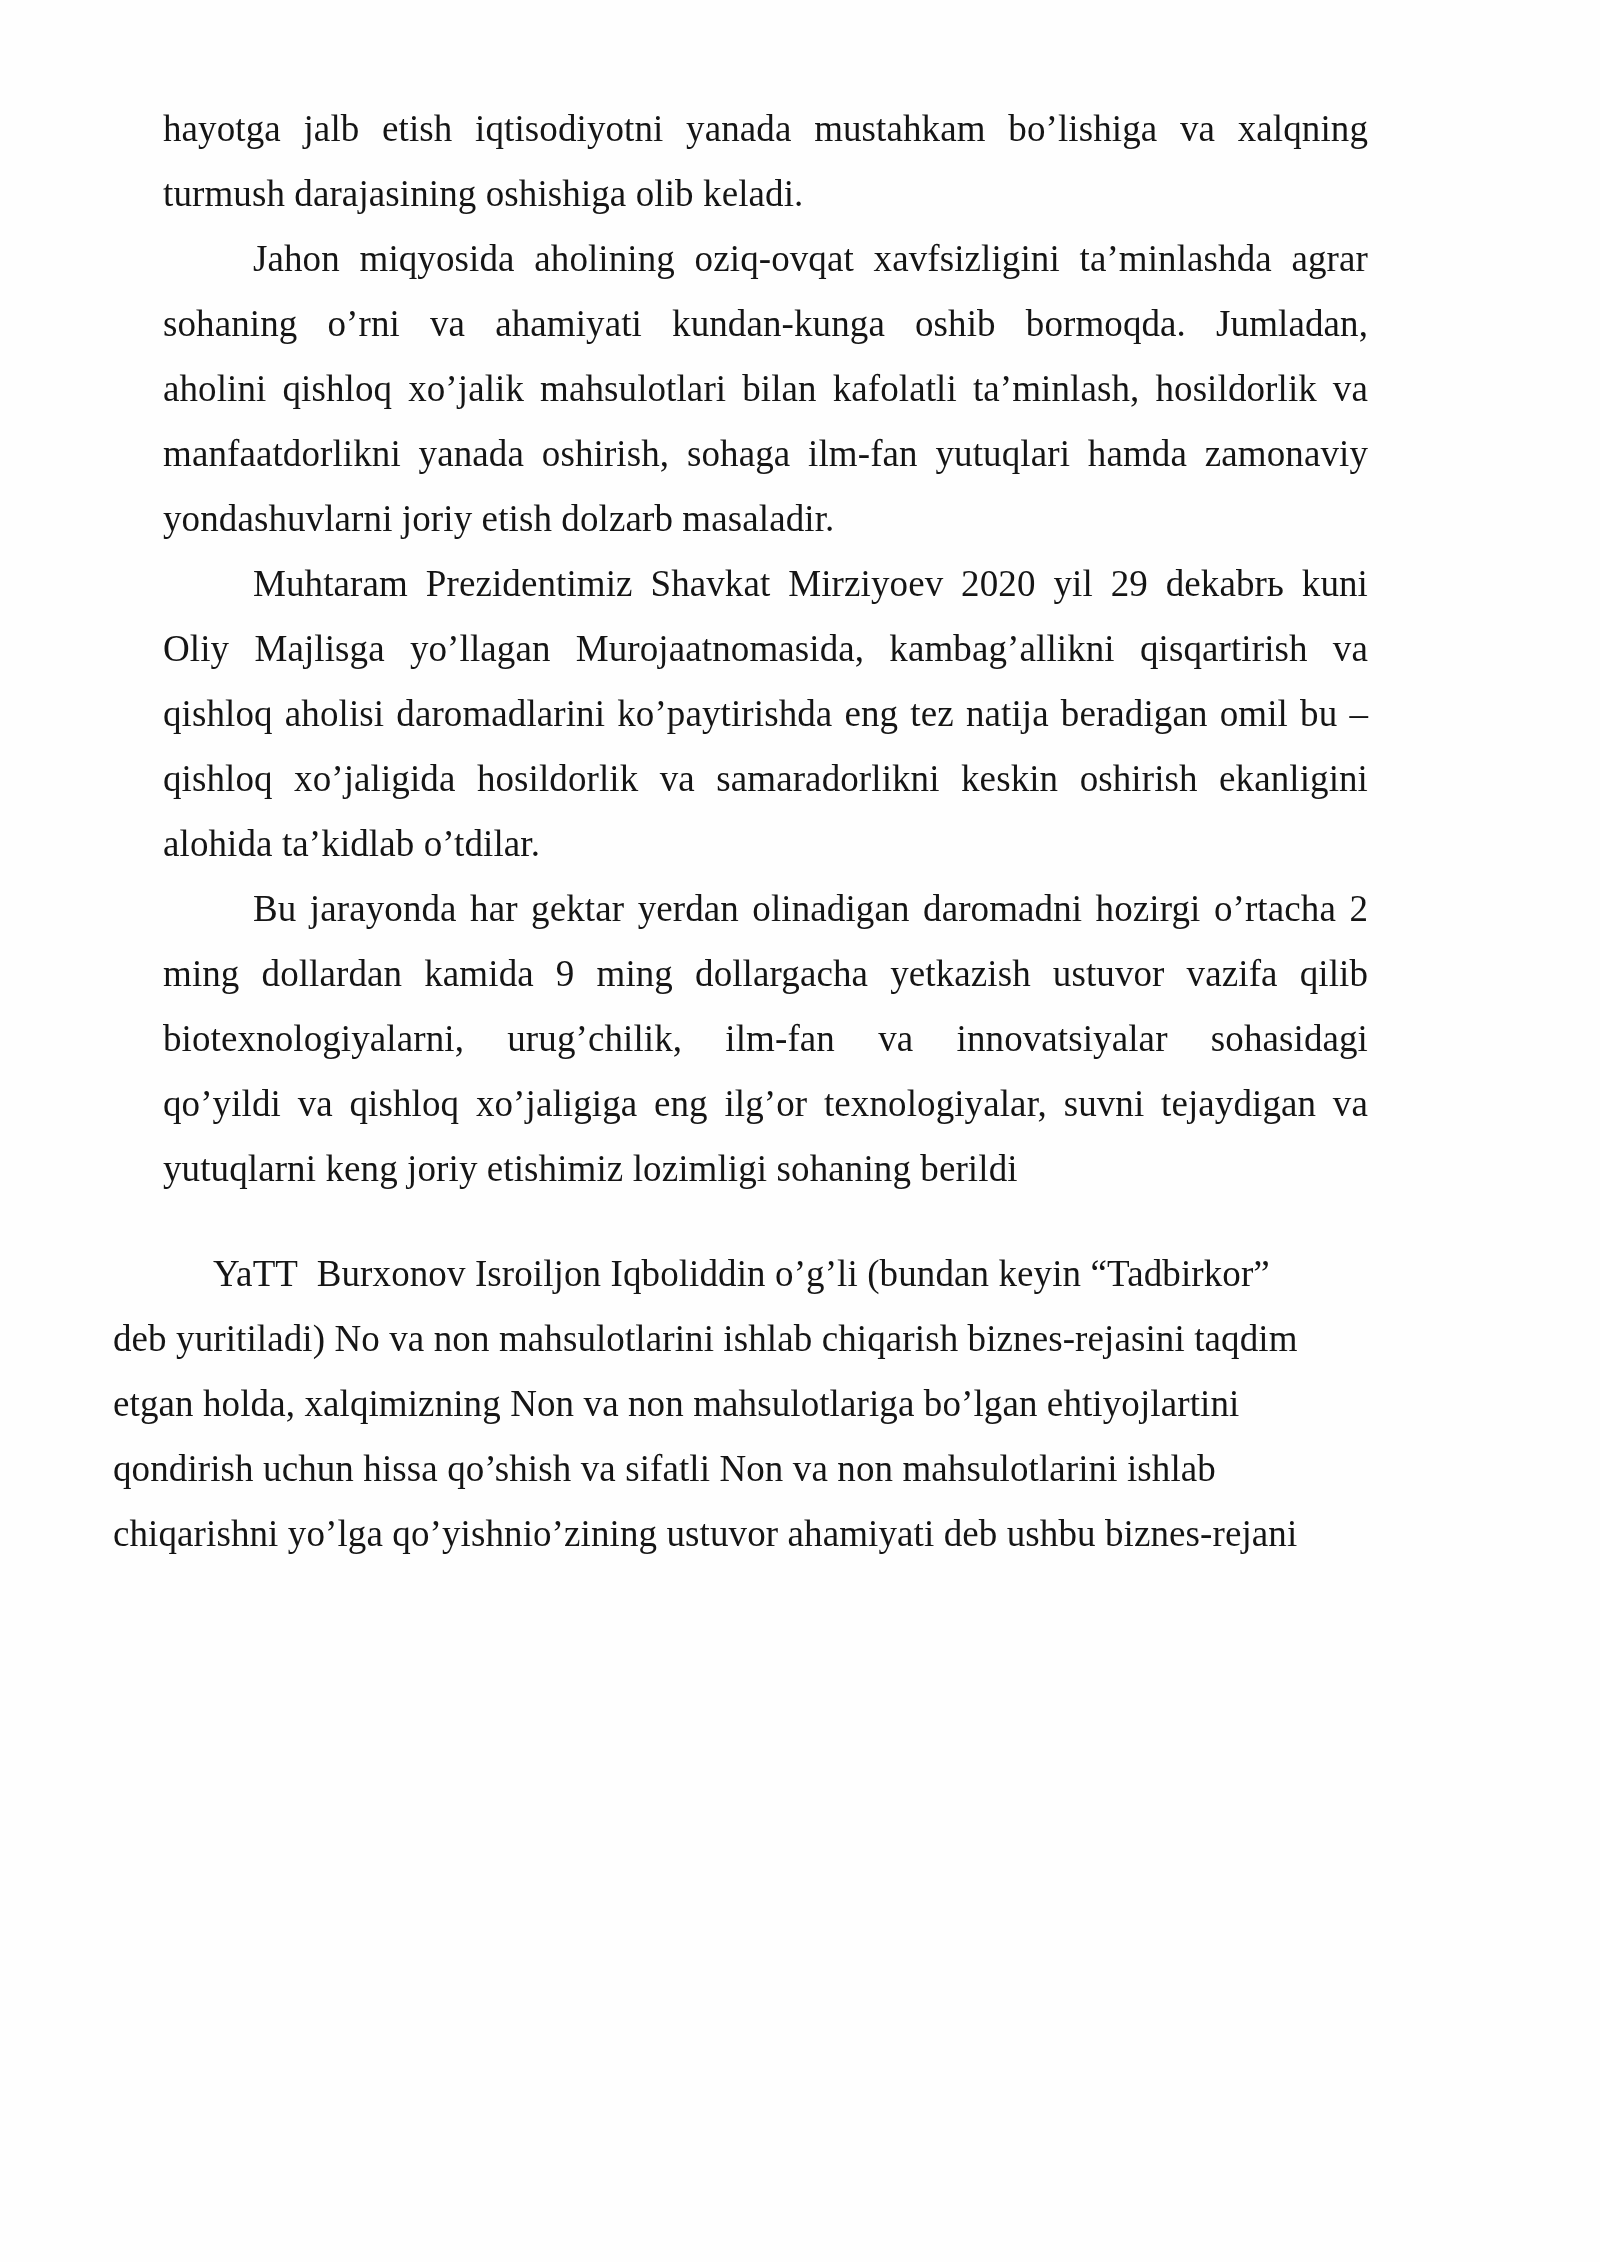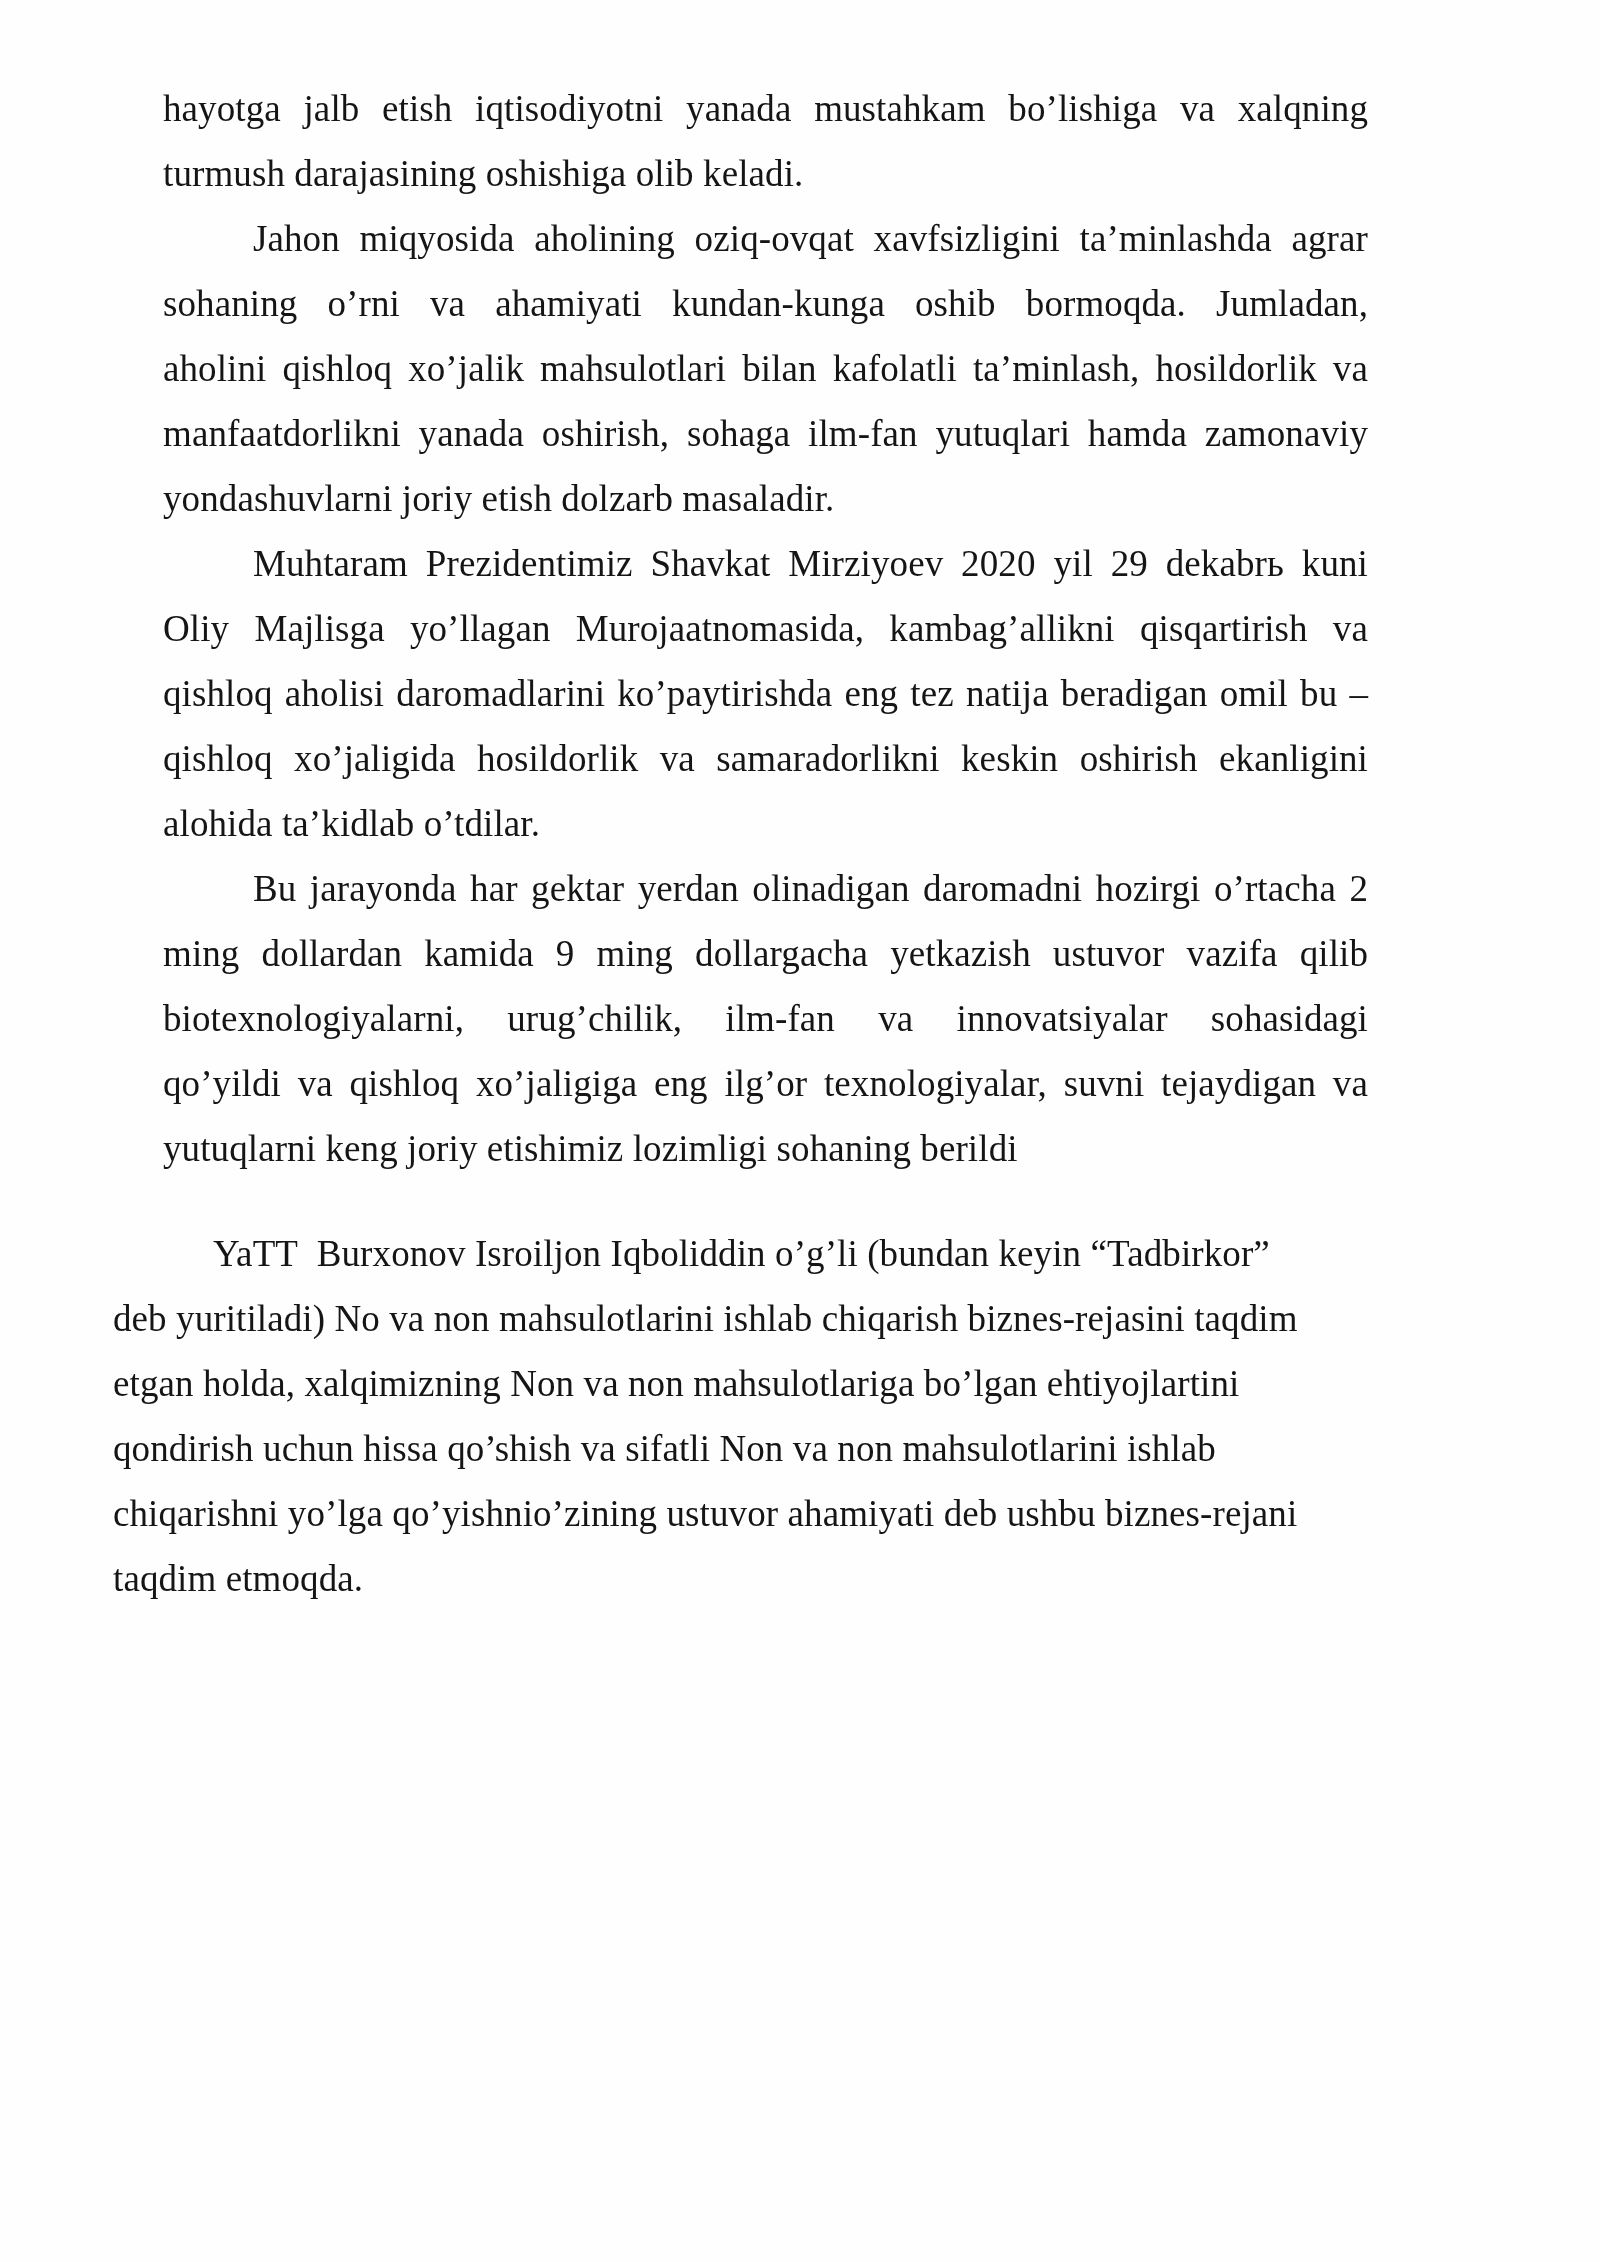--- a/index.html
+++ b/index.html
@@ -11,21 +11,21 @@
     height: 2262px;
     background: #fefefe;
     overflow: hidden;
     font-family: "Liberation Serif", "DejaVu Serif", serif;
   }
   .page {
     position: relative;
     width: 1600px;
     height: 2262px;
     box-sizing: border-box;
-    padding-top: 76px;
+    padding-top: 96px;
   }
   .paragraph {
     box-sizing: border-box;
   }
   .text-line {
     font-size: 37px;
     line-height: 65px;
     color: #151515;
     white-space: normal;
     letter-spacing: 0.1px;
@@ -68,16 +68,15 @@
         <div class="text-line justified">biotexnologiyalarni, urug’chilik, ilm-fan va innovatsiyalar sohasidagi</div>
         <div class="text-line justified">qo’yildi va qishloq xo’jaligiga eng ilg’or texnologiyalar, suvni tejaydigan va</div>
         <div class="text-line plain">yutuqlarni keng joriy etishimiz lozimligi sohaning berildi</div>
       </div>
       <div class="paragraph" style="margin-left: 113px; width: 1205px; margin-top: 40px;">
         <div class="text-line plain" style="text-indent: 100px;">YaTT&nbsp; Burxonov Isroiljon Iqboliddin o’g’li (bundan keyin “Tadbirkor”</div>
         <div class="text-line plain">deb yuritiladi) No va non mahsulotlarini ishlab chiqarish biznes-rejasini taqdim</div>
         <div class="text-line plain">etgan holda, xalqimizning Non va non mahsulotlariga bo’lgan ehtiyojlartini</div>
         <div class="text-line plain">qondirish uchun hissa qo’shish va sifatli Non va non mahsulotlarini ishlab</div>
         <div class="text-line plain">chiqarishni yo’lga qo’yishnio’zining ustuvor ahamiyati deb ushbu biznes-rejani</div>
-        <div class="text-line plain">taqdim etmoqda.</div>
       </div>
     </div>
 </div>
 
 </body></html>

